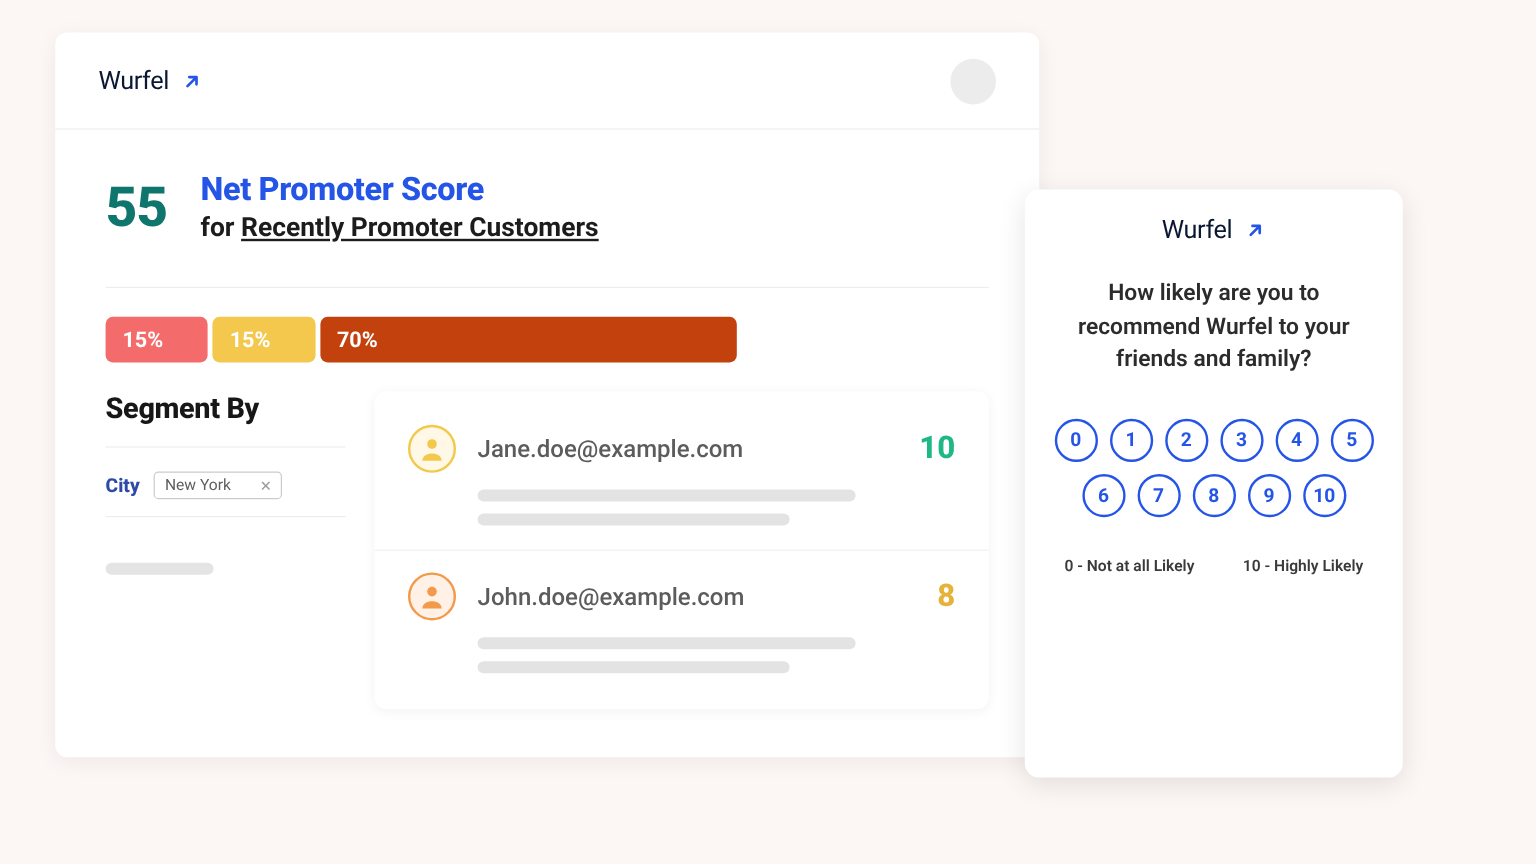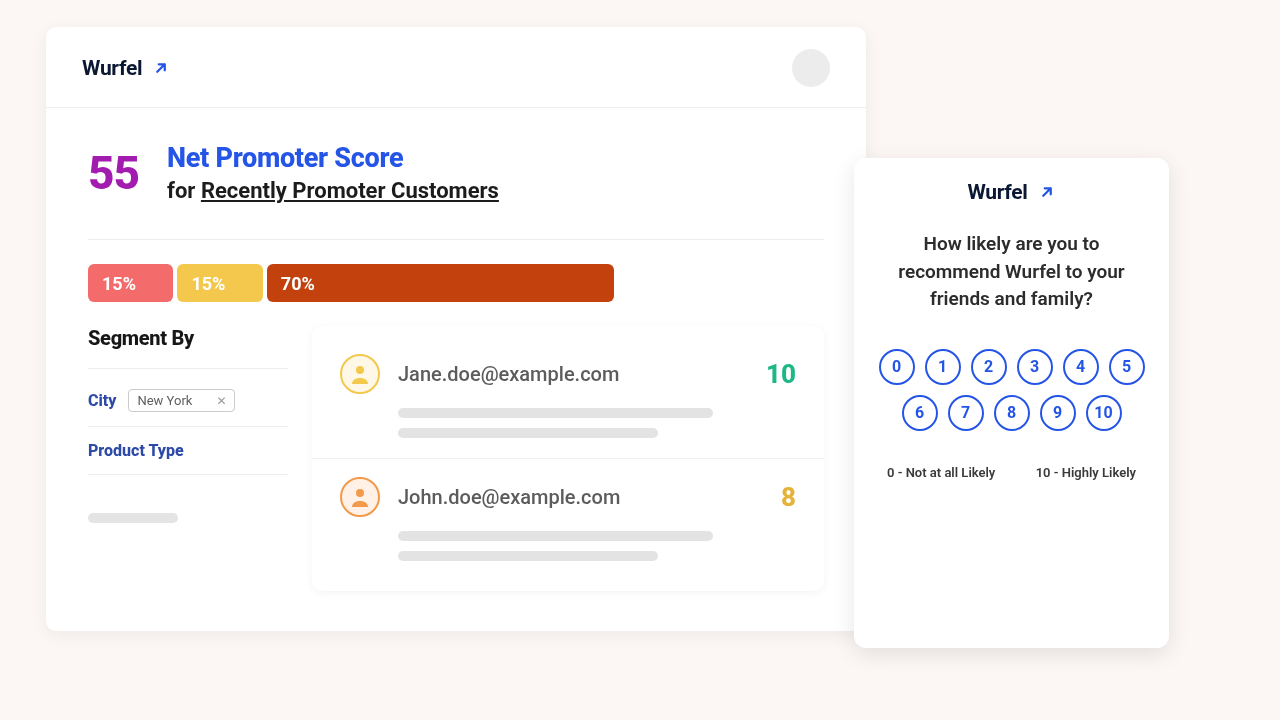--- a/index.html
+++ b/index.html
@@ -29,21 +29,21 @@
     justify-content: space-between;
     padding: 22px 36px 20px 36px;
     border-bottom: 1px solid #EDEDED;
   }
   .brand {
     display: flex;
     align-items: center;
     gap: 10px;
   }
   .brand-name {
-    font-weight: 700;
+    font-weight: 400;
     font-size: 21px;
     color: #0A1833;
     letter-spacing: -0.3px;
   }
   .brand-arrow svg { display: block; }
   .avatar-placeholder {
     width: 38px;
     height: 38px;
     border-radius: 50%;
     background: #ECECEC;
@@ -51,21 +51,21 @@
 
   .nps-block {
     display: flex;
     align-items: center;
     gap: 28px;
     padding: 34px 42px 6px 42px;
   }
   .nps-score {
     font-size: 46px;
     font-weight: 800;
-    color: #a21caf;
+    color: #0f766e;
     letter-spacing: -1px;
   }
   .nps-title {
     font-size: 27px;
     font-weight: 800;
     color: #2555E7;
     letter-spacing: -0.3px;
   }
   .nps-subtitle {
     font-size: 22px;
@@ -104,21 +104,21 @@
 
   .lower {
     display: flex;
     padding: 24px 42px 0 42px;
     gap: 24px;
   }
   .segment-panel {
     width: 200px;
   }
   .segment-title {
-    font-size: 20px;
+    font-size: 24px;
     font-weight: 800;
     color: #171717;
     letter-spacing: -0.3px;
   }
   .seg-hr {
     height: 1px;
     background: #EDEDED;
     margin: 18px 0 14px 0;
   }
   .filter-row {
@@ -309,23 +309,20 @@
 
     <div class="segment-panel">
       <div class="segment-title">Segment By</div>
       <div class="seg-hr"></div>
       <div class="filter-row">
         <span class="filter-label">City</span>
         <span class="chip">
           <span>New York</span>
           <span class="x">✕</span>
         </span>
-      </div>
-      <div class="filter-row2">
-        <span class="filter-label">Product Type</span>
       </div>
       <div class="placeholder-bar-sm"></div>
     </div>
 
     <div class="respondents">
       <div class="resp-item">
         <div class="resp-top">
           <div class="avatar">
             <svg width="24" height="24" viewBox="0 0 24 24">
                 <circle cx="12" cy="8" r="4" fill="#F2C94C"></circle>

